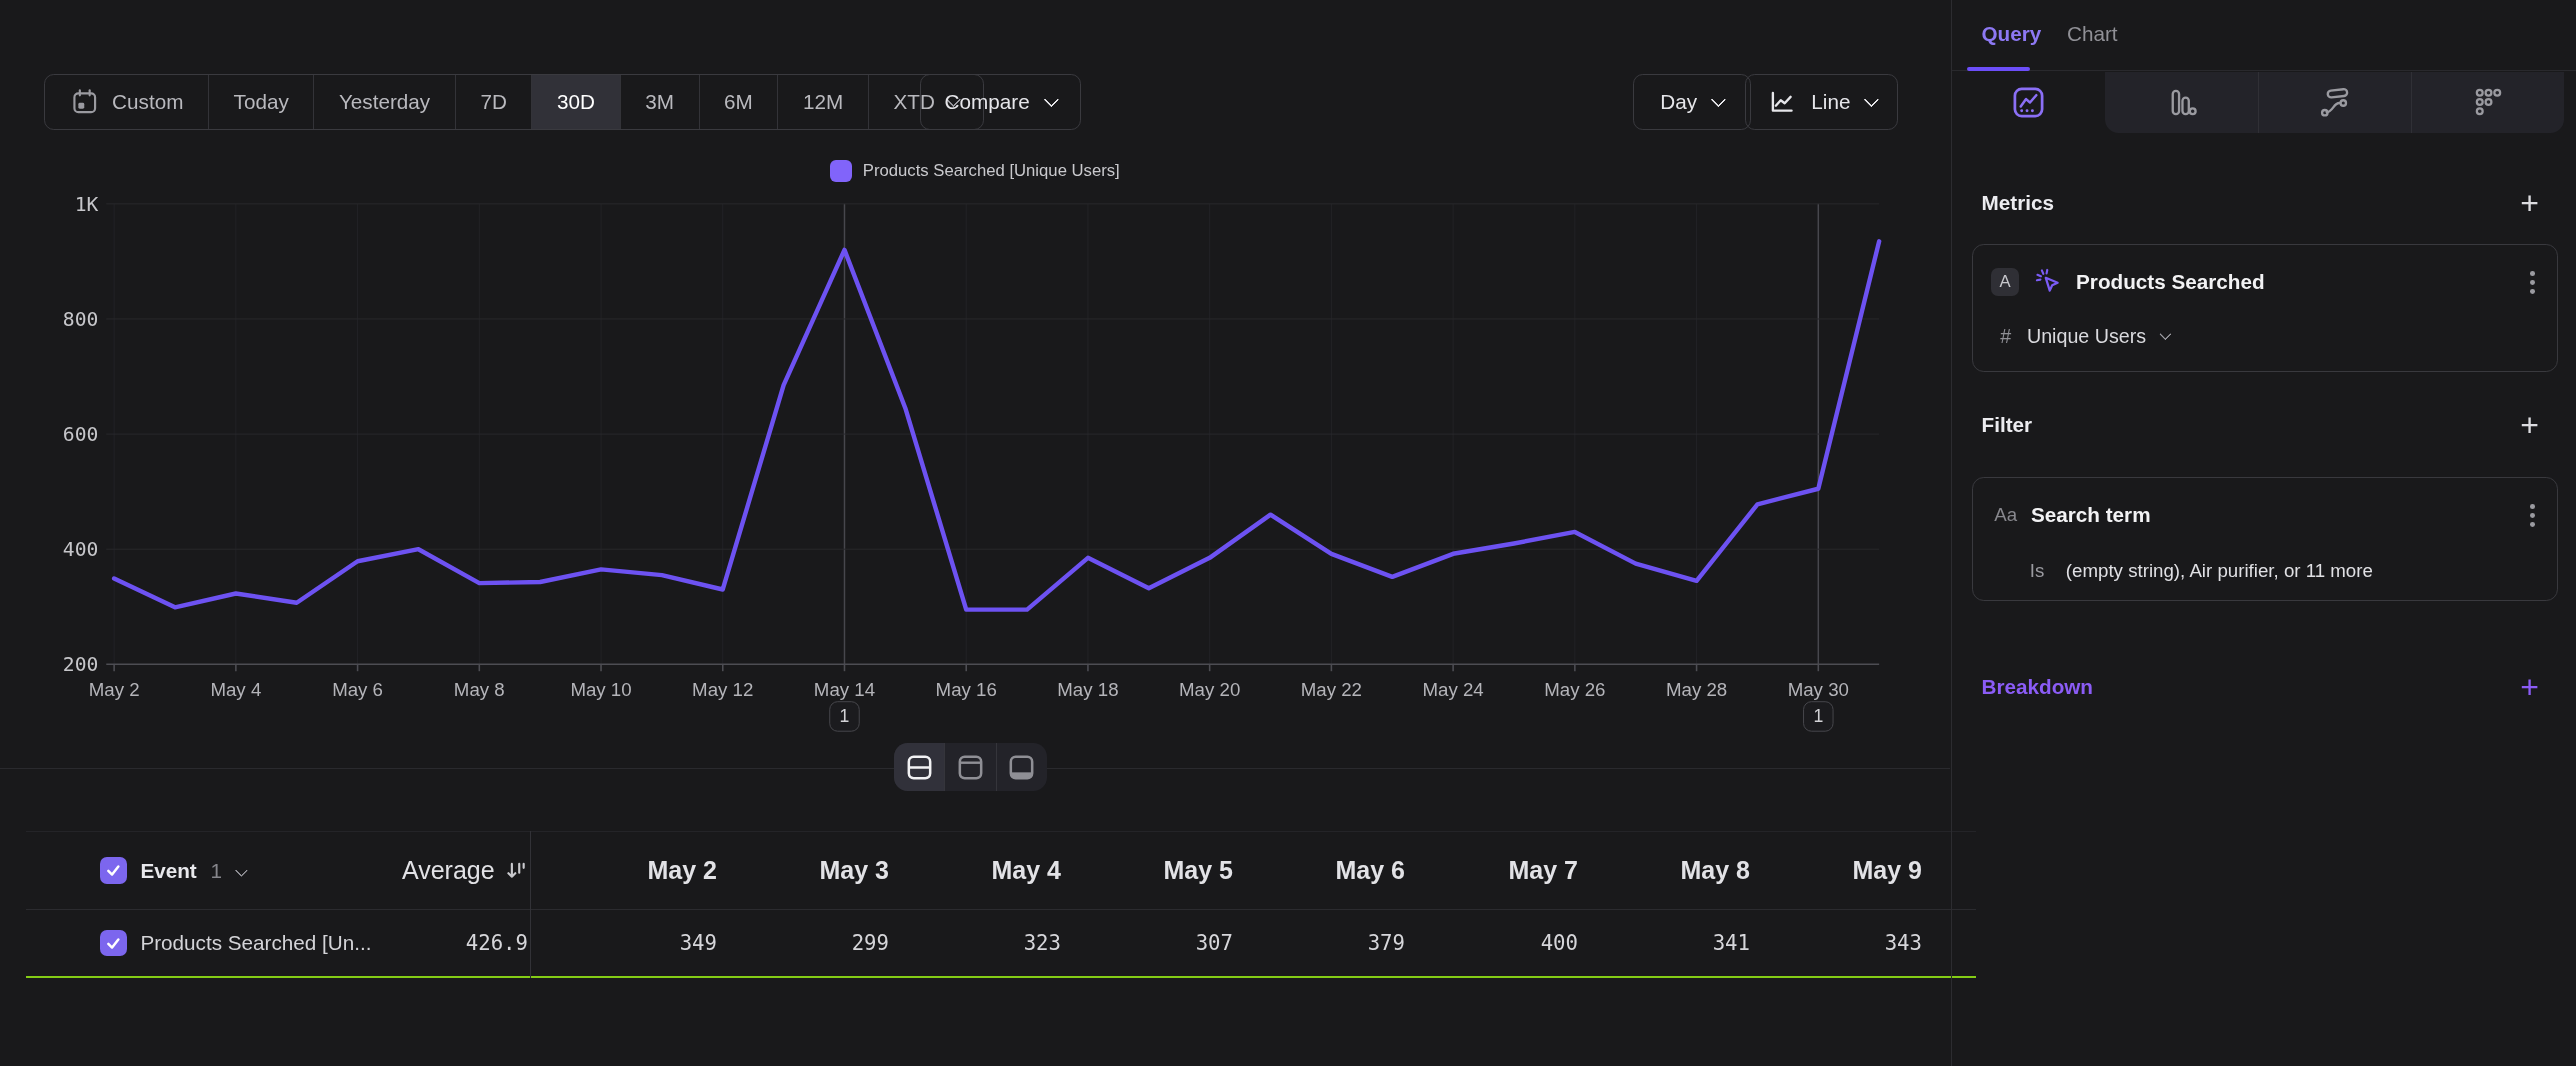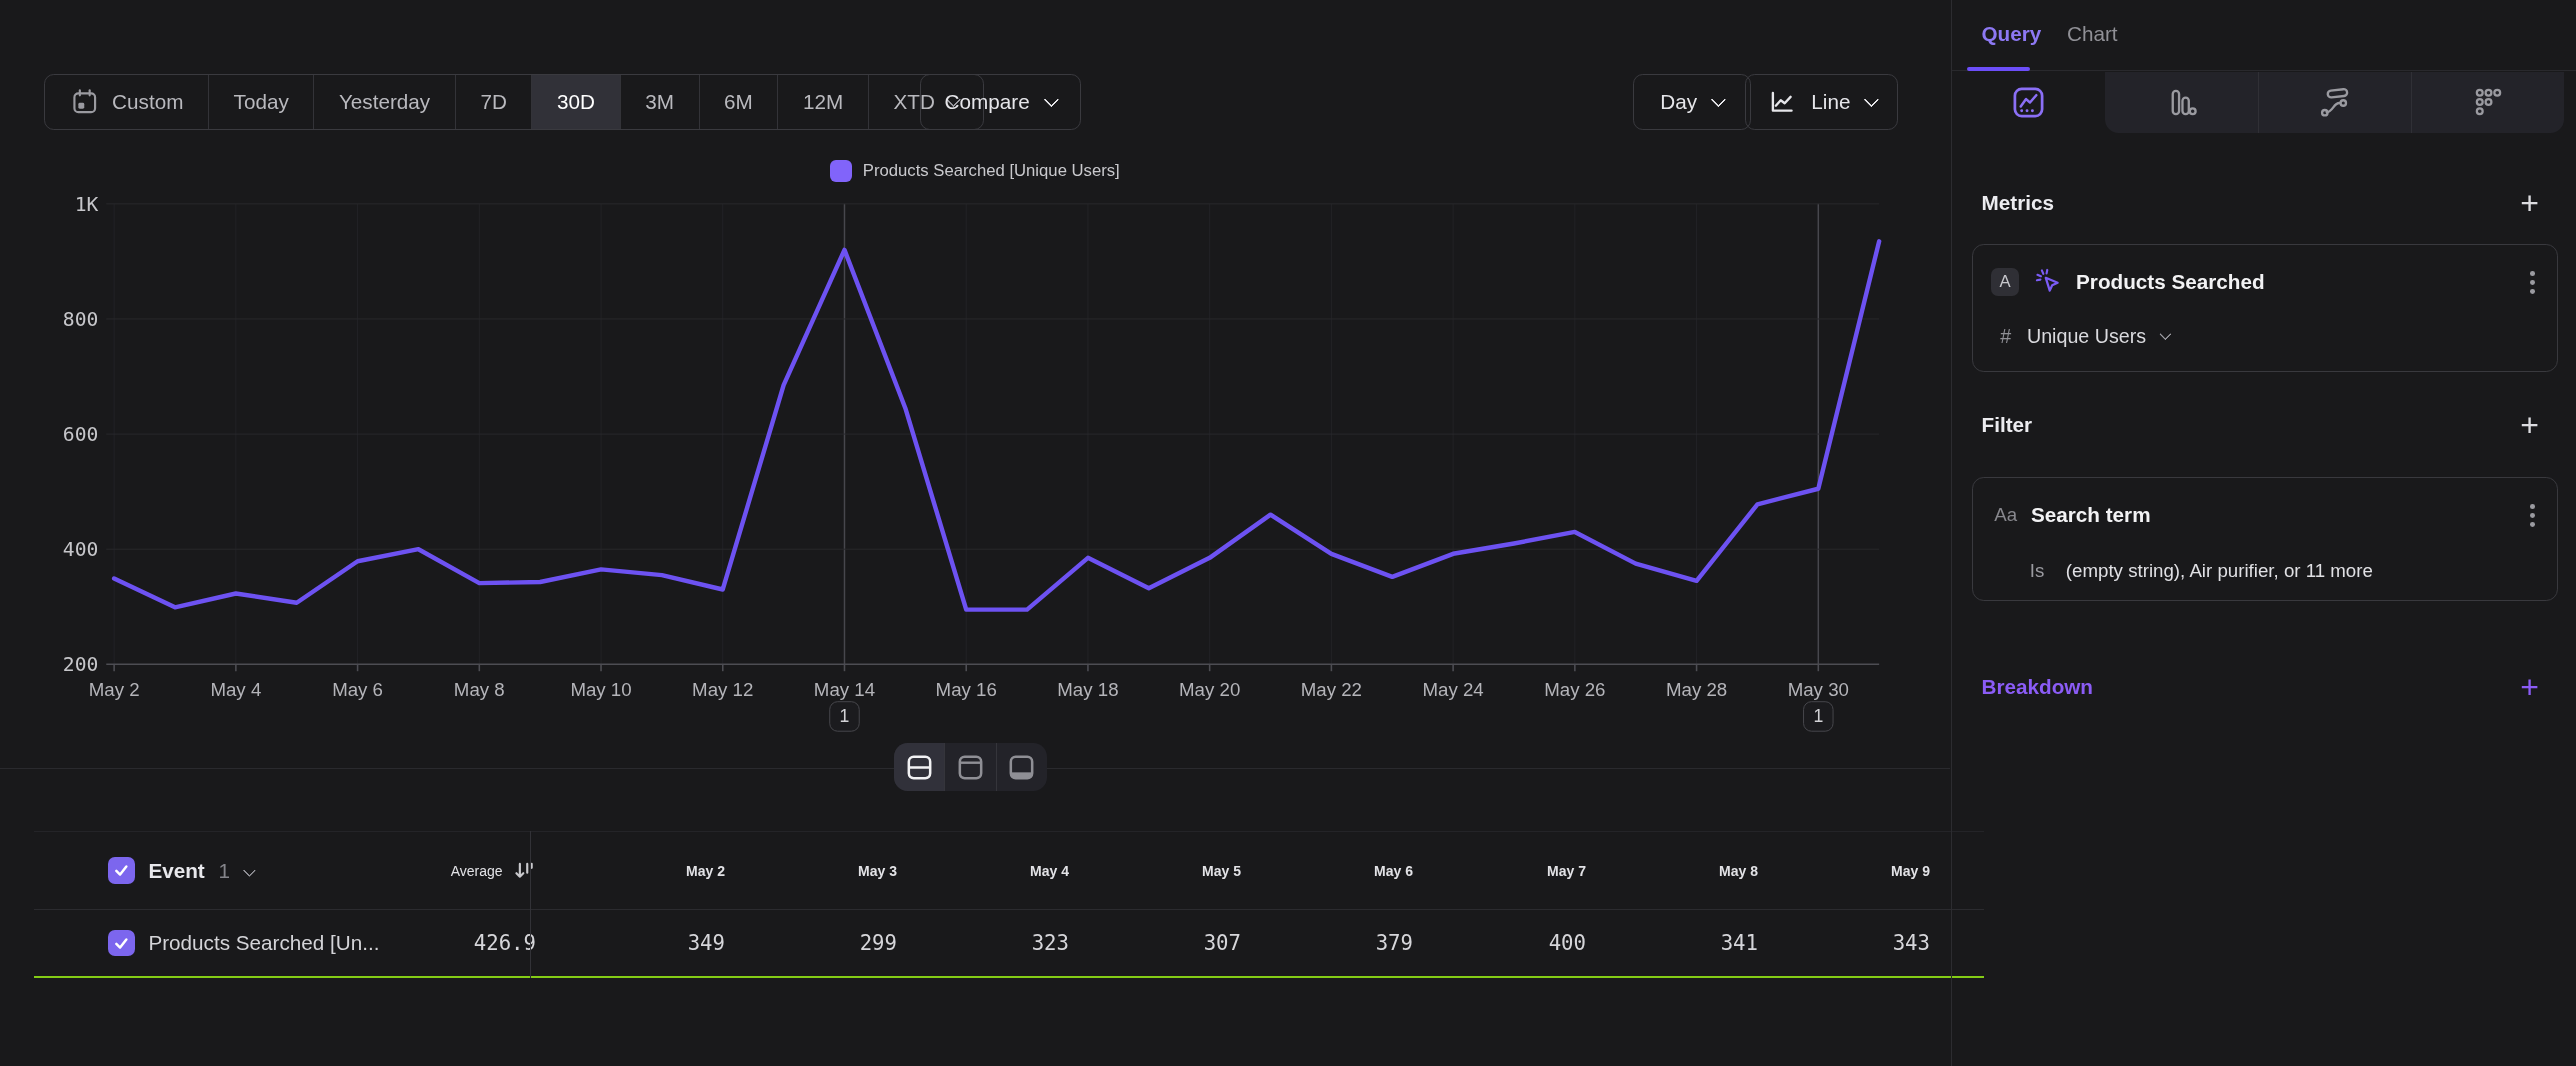--- a/index.html
+++ b/index.html
@@ -35,38 +35,38 @@
 
   
   #divider-main { position:absolute; left:0; top:768px; width:1950px; height:1px; background:#2a2a2e; }
   #layout-toggle { position:absolute; left:894px; top:743px; width:153px; height:48px; background:#232329;
                    border-radius:13.8px; display:flex; overflow:hidden; z-index:3; }
   .lt-cell { flex:1; display:flex; align-items:center; justify-content:center; border-left:1px solid #35353b; }
   .lt-cell:first-child { border-left:none; }
   .lt-cell.active { background:#31313a; }
 
   
-  #table { position:absolute; left:12px; top:831px; width:1804px;padding-left:22px; }
+  #table { position:absolute; left:4px; top:831px; width:1804px;padding-left:22px; }
   .trow { position:relative; width:1950px; display:block; }
   #thead { height:79px; border-top:1px solid #242428; border-bottom:1px solid #2b2b2f; }
   .tbody-row { height:68px; border-bottom:2px solid #84cc16; }
   .c-first { position:absolute; left:0; top:0; bottom:0; width:335px; display:flex; align-items:center;
              gap:13.8px; padding-left:74px; }
   .c-avg { position:absolute; left:335px; top:0; bottom:0; width:167px; display:flex; align-items:center;
            justify-content:flex-end; gap:9.8px; }
   .c-date { position:absolute; top:0; bottom:0; width:172px; display:flex; align-items:center; justify-content:flex-end;
             font-size:20.7px; }
   #col-divider { position:absolute; left:530px; top:831px; height:147px; width:1px; background:#323237; }
   .checkbox { width:26.6px; height:26.6px; border-radius:6.9px; background:#7c66ee; display:flex; align-items:center;
               justify-content:center; flex:0 0 auto; }
   .ev-label { font-size:20.7px; color:#e8e8ec; font-weight:600; }
   .ev-count { font-size:20.7px; color:#85858b; }
   .row-label { font-size:20.7px; color:#d4d4d8; white-space:nowrap; }
   .mono { font-family:"DejaVu Sans Mono", monospace; font-size:20.7px; color:#d6d6da; }
-  .hdr-date { font-size:14px; color:#e2e2e6; font-weight:600; }
+  .hdr-date { font-size:25px; color:#e2e2e6; font-weight:600; }
 
   
   #sidebar { position:absolute; left:1951px; top:0; width:625px; height:1067px; border-left:1px solid #2c2c30; }
   #side-tabbar { position:absolute; left:0; top:0; width:625px; height:71px; border-bottom:1px solid #29292d; }
   .side-tab { position:absolute; top:21.6px; font-size:20.7px; }
   #tab-query { left:29.5px; color:#8d78f3; font-weight:600; }
   #tab-chart { left:115px; color:#909096; }
   #tab-underline { position:absolute; left:14.8px; top:67px; width:63px; height:3.9px; border-radius:2px; background:#6c4ef9; }
 
   #icon-strip { position:absolute; left:0; top:72px; width:613px; height:61px; display:flex; }

